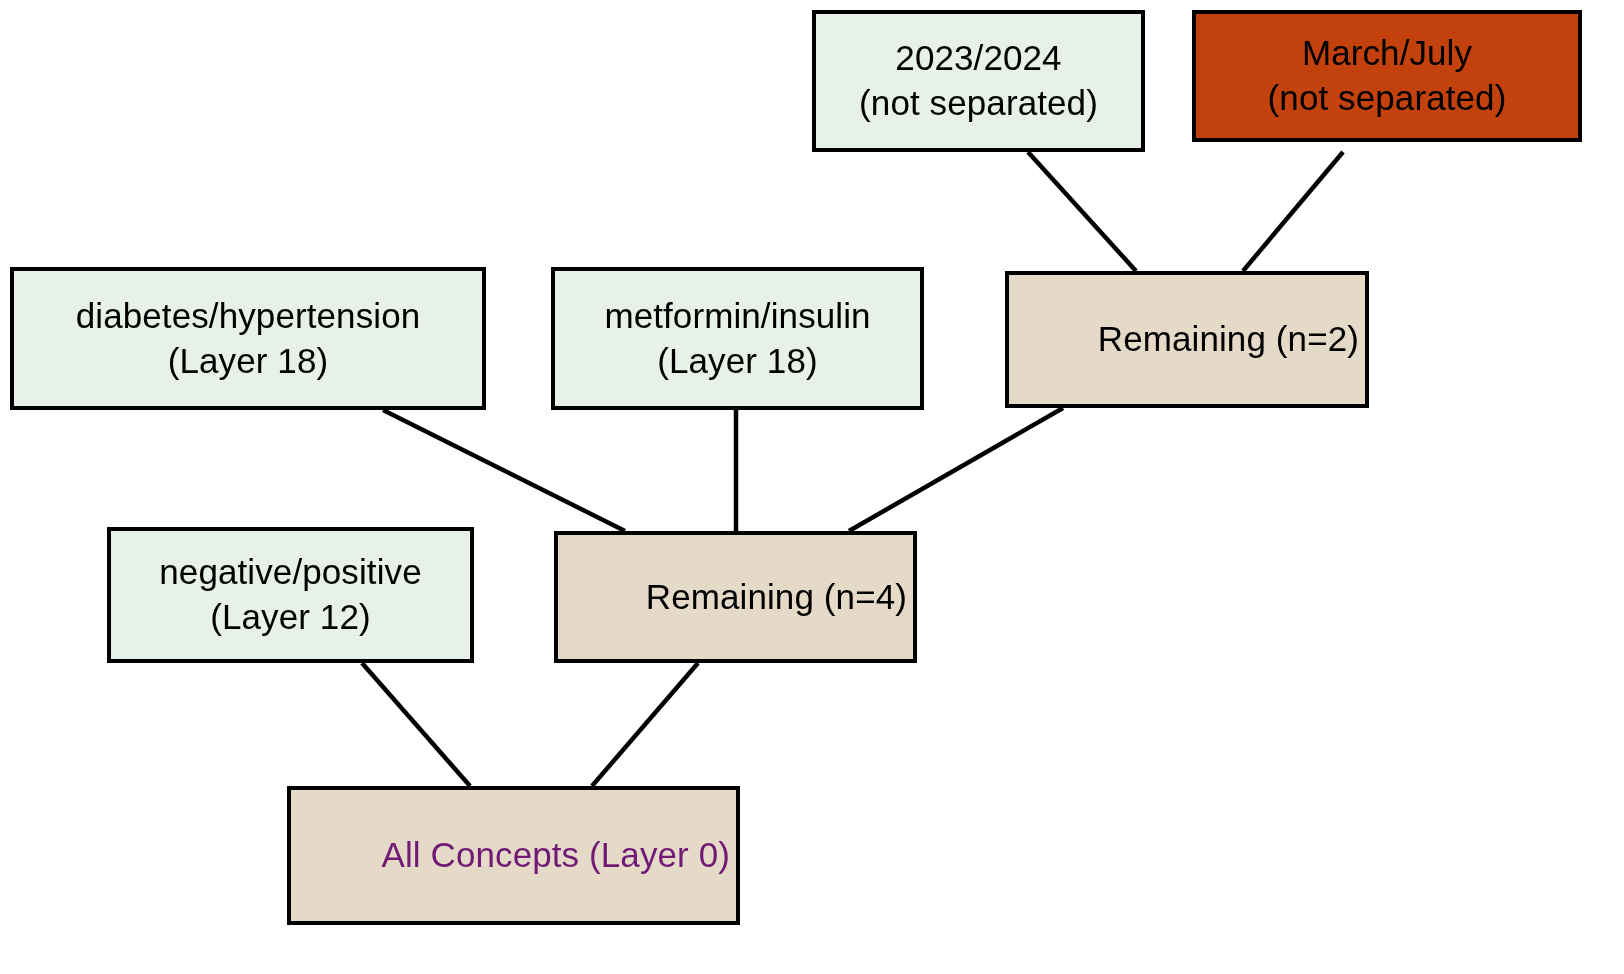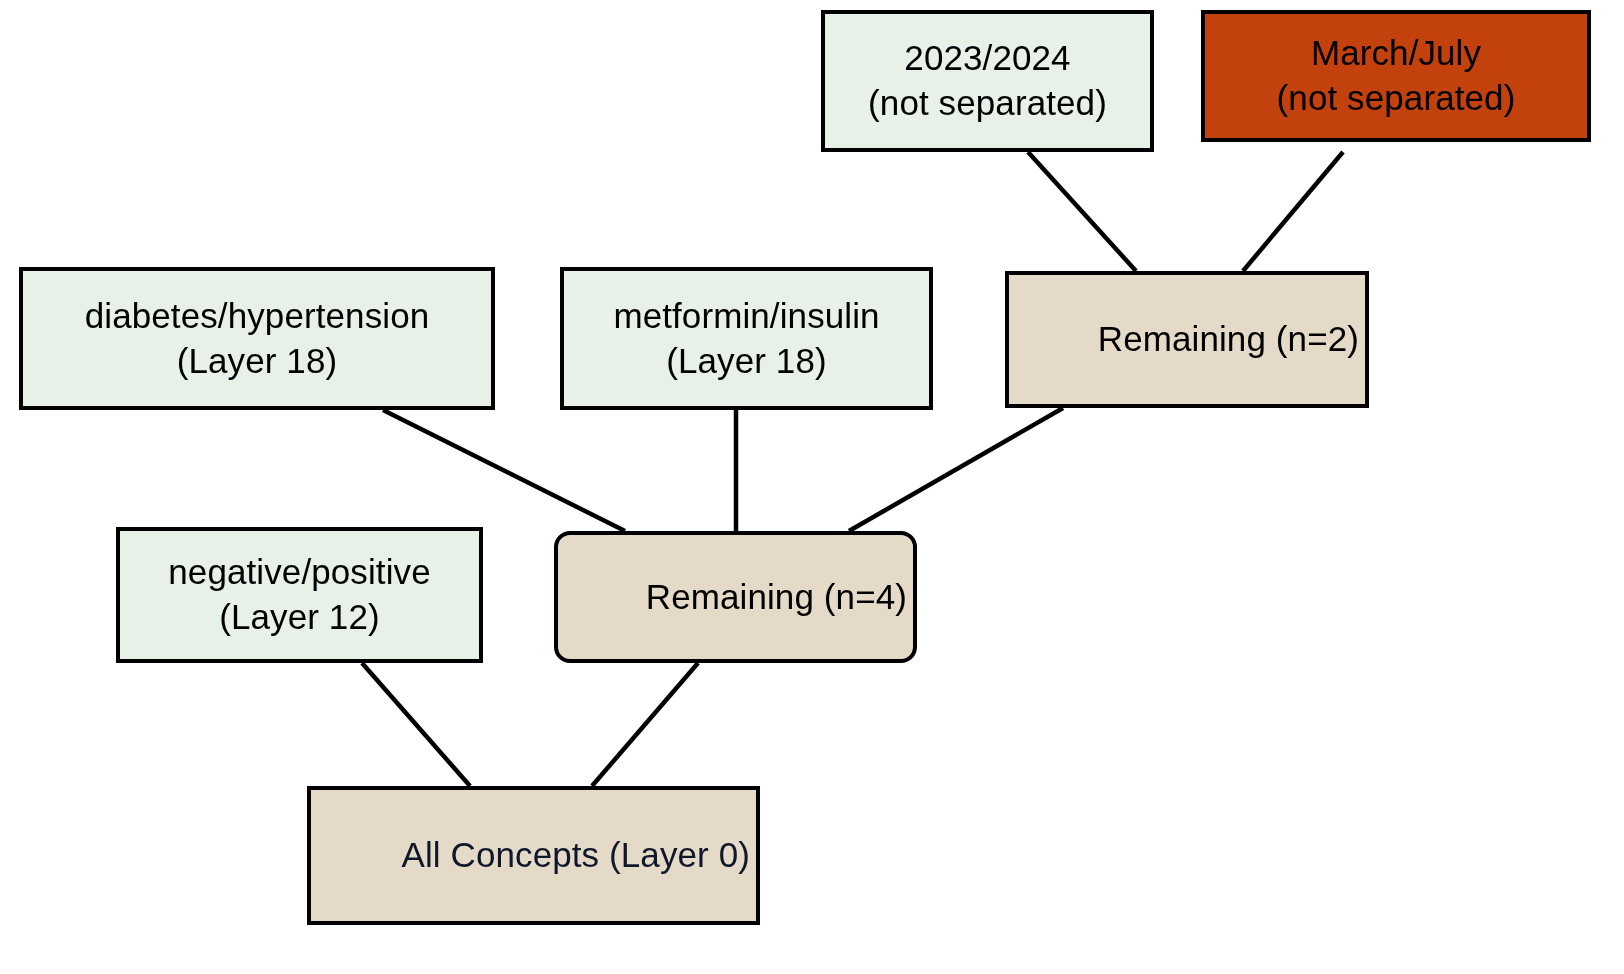--- a/index.html
+++ b/index.html
@@ -36,21 +36,20 @@
     text-align: center;
     color: #000000;
     font-size: 35px;
     line-height: 1.28;
     letter-spacing: 0.1px;
     white-space: pre-line;
     z-index: 2;
   }
   .node-green {
     background: #e7f1e8;
-    margin-left: 9px;
   }
   .node-tan {
     background: #e5dac8;
     justify-content: flex-end;
   }
   .node-label {
     display: block;
     white-space: pre-line;
     padding: 0 6px;
   }
@@ -64,24 +63,24 @@
       <line x1="362" y1="663" x2="470" y2="786" stroke="#000000" stroke-width="4.5" stroke-linecap="butt"></line>
       <line x1="698" y1="663" x2="592" y2="786" stroke="#000000" stroke-width="4.5" stroke-linecap="butt"></line>
       <line x1="383" y1="410" x2="625" y2="531" stroke="#000000" stroke-width="4.5" stroke-linecap="butt"></line>
       <line x1="736" y1="410" x2="736" y2="531" stroke="#000000" stroke-width="4.5" stroke-linecap="butt"></line>
       <line x1="1063" y1="408" x2="849" y2="531" stroke="#000000" stroke-width="4.5" stroke-linecap="butt"></line>
       <line x1="1028" y1="152" x2="1136" y2="271" stroke="#000000" stroke-width="4.5" stroke-linecap="butt"></line>
       <line x1="1343" y1="152" x2="1243" y2="271" stroke="#000000" stroke-width="4.5" stroke-linecap="butt"></line>
     </svg>
 
   <div id="node-layer">
-      <div class="node node-tan" style="left: 287px; top: 786px; width: 453px; height: 139px; background: rgb(229, 218, 200); border-color: rgb(0, 0, 0); color: #0f172a; margin-left: 20px;"><span class="node-label">All Concepts (Layer 0)</span></div>
+      <div class="node node-tan" style="left: 287px; top: 786px; width: 453px; height: 139px; background: rgb(229, 218, 200); border-color: rgb(0, 0, 0); color: #701a75;"><span class="node-label">All Concepts (Layer 0)</span></div>
       <div class="node node-green" style="left: 107px; top: 527px; width: 367px; height: 136px; background: rgb(231, 241, 232); border-color: rgb(0, 0, 0); color: rgb(0, 0, 0);"><span class="node-label">negative/positive
 (Layer 12)</span></div>
-      <div class="node node-tan" style="left: 554px; top: 531px; width: 363px; height: 132px; background: rgb(229, 218, 200); border-color: rgb(0, 0, 0); color: rgb(0, 0, 0); border-radius: 16px;"><span class="node-label">Remaining (n=4)</span></div>
+      <div class="node node-tan" style="left: 554px; top: 531px; width: 363px; height: 132px; background: rgb(229, 218, 200); border-color: rgb(0, 0, 0); color: rgb(0, 0, 0);"><span class="node-label">Remaining (n=4)</span></div>
       <div class="node node-green" style="left: 10px; top: 267px; width: 476px; height: 143px; background: rgb(231, 241, 232); border-color: rgb(0, 0, 0); color: rgb(0, 0, 0);"><span class="node-label">diabetes/hypertension
 (Layer 18)</span></div>
       <div class="node node-green" style="left: 551px; top: 267px; width: 373px; height: 143px; background: rgb(231, 241, 232); border-color: rgb(0, 0, 0); color: rgb(0, 0, 0);"><span class="node-label">metformin/insulin
 (Layer 18)</span></div>
       <div class="node node-tan" style="left: 1005px; top: 271px; width: 364px; height: 137px; background: rgb(229, 218, 200); border-color: rgb(0, 0, 0); color: rgb(0, 0, 0);"><span class="node-label">Remaining (n=2)</span></div>
       <div class="node node-green" style="left: 812px; top: 10px; width: 333px; height: 142px; background: rgb(231, 241, 232); border-color: rgb(0, 0, 0); color: rgb(0, 0, 0);"><span class="node-label">2023/2024
 (not separated)</span></div>
       <div class="node node-green" style="left: 1192px; top: 10px; width: 390px; height: 132px; background: #c2410c; border-color: rgb(0, 0, 0); color: rgb(0, 0, 0);"><span class="node-label">March/July
 (not separated)</span></div>
     </div>

